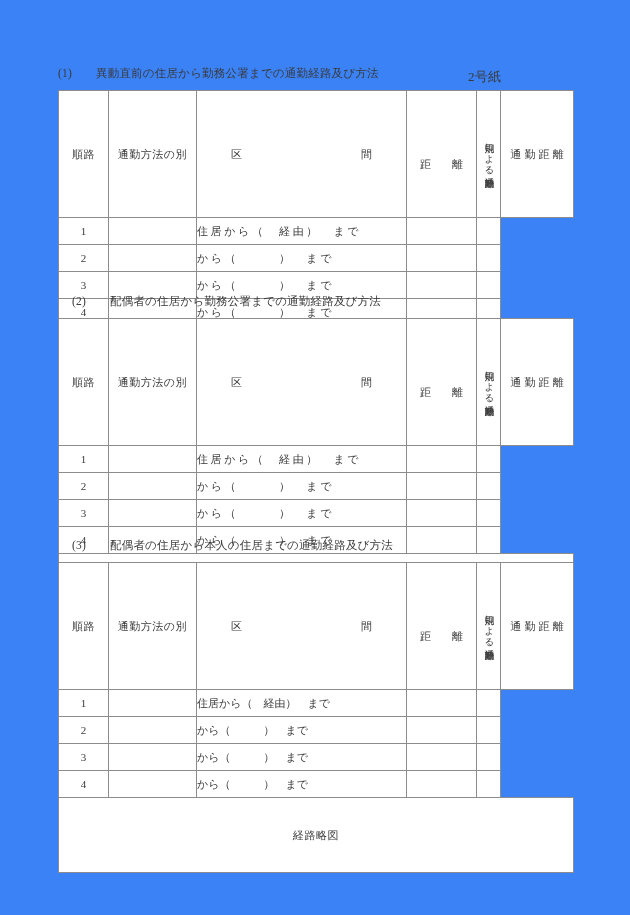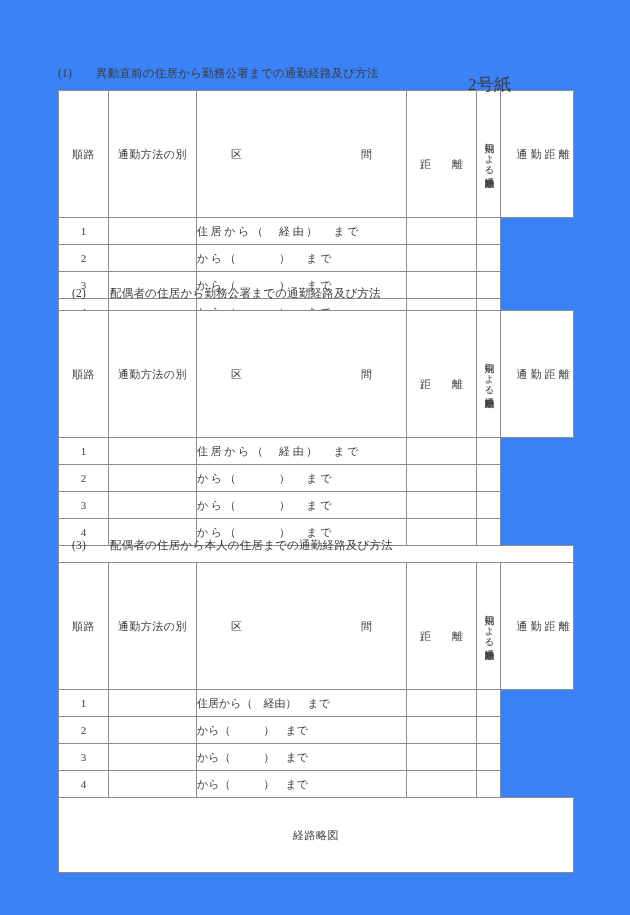--- a/index.html
+++ b/index.html
@@ -24,21 +24,21 @@
     background: #3b82f6;
   }
 
   
   .section {
     position: absolute;
     left: 58px;
     width: 516px;
   }
   #section-1 { top: 60px; }
-  #section-2 { top: 280px; }
+  #section-2 { top: 288px; }
   #section-3 { top: 532px; }
 
   .section-head {
     position: relative;
     height: 26px;
     white-space: nowrap;
   }
   .section-title {
     display: inline-block;
     font-size: 11.5px;
@@ -50,22 +50,22 @@
     display: inline-block;
     width: 38px;
   }
   #section-2 .section-title,
   #section-3 .section-title {
     padding-left: 14px;
   }
   .sheet-label {
     position: absolute;
     left: 410px;
-    top: 12px;
-    font-size: 17px;
+    top: 4px;
+    font-size: 13px;
     line-height: 26px;
     letter-spacing: 0.3px;
   }
 
   
   table.route {
     border-collapse: collapse;
     width: 516px;
     table-layout: fixed;
     margin-top: 4px;
@@ -98,21 +98,21 @@
 
   
   .spread2 {
     display: block;
     text-align: justify;
     text-align-last: justify;
     padding: 0 34px;
     letter-spacing: 0;
   }
   .h-dist .spread2 { padding: 0 13px; margin-top: 20px; }
-  .h-comdist { letter-spacing: 3.2px; text-indent: 3.2px; text-align: right; }
+  .h-comdist { letter-spacing: 3.2px; text-indent: 3.2px; }
 
   tbody td {
     height: 26px;
   }
   td.order {
     text-align: center;
     font-size: 11px;
     letter-spacing: 0;
   }
   td.segment {

